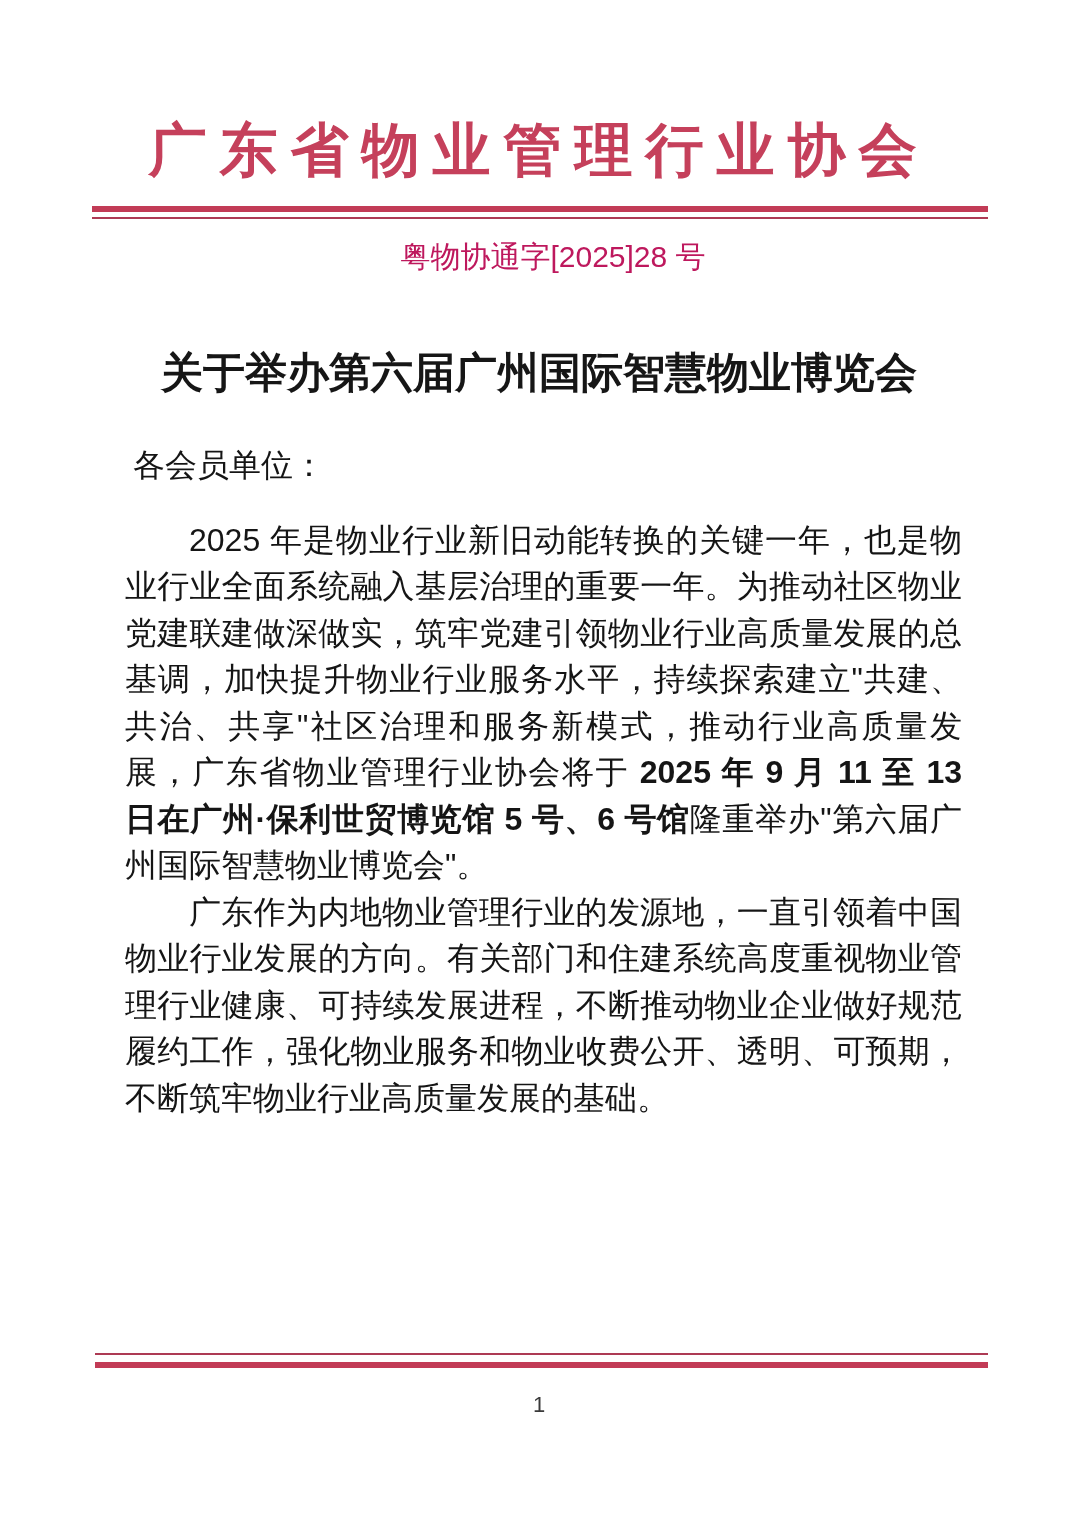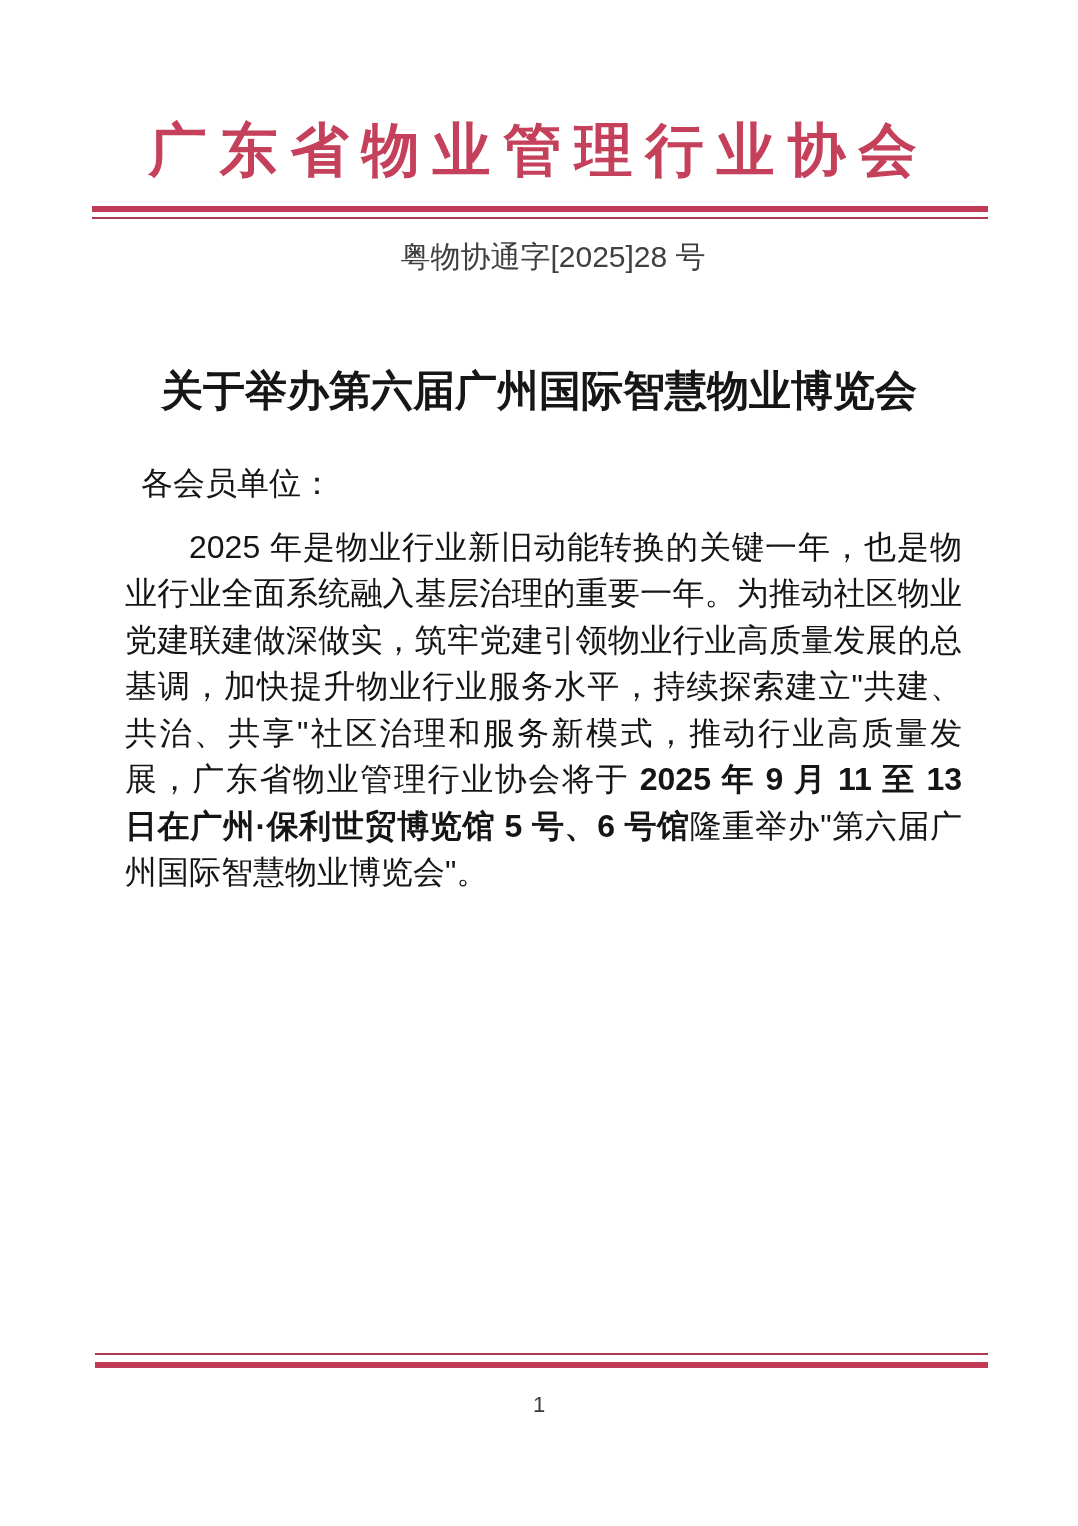--- a/index.html
+++ b/index.html
@@ -26,41 +26,41 @@
   .header-rules {
     margin: 16px 90px 0 92px;
   }
   .rule-thick { height: 6px; background: #c23b56; }
   .rule-thin  { height: 2px; background: #ad3a54; }
   .header-rules .rule-thin { margin-top: 5px; }
   .doc-number {
     margin-top: 18px;
     text-align: center;
     font-size: 30px;
-    color: #404040;
+    color: #be185d;
     margin-left: 28px;
   }
   .doc-title {
-    margin-top: 84px;
+    margin-top: 66px;
     text-align: center;
     font-size: 42px;
     line-height: 58px;
     font-weight: 700;
     color: #161616;
   }
   .body-text {
     margin: 40px 116px 0 125px;
     font-size: 32px;
     line-height: 46.5px;
     text-align: justify;
     text-justify: inter-ideograph;
     color: #151515;
   }
-  .salutation { margin: 16px; }
-  .paragraphs { margin-top: 17px; }
+  .salutation { margin: 8px; }
+  .paragraphs { margin-top: 28px; }
   .para {
     margin: 0;
     text-indent: 2em;
   }
   .para .bold { font-weight: 700; }
   .footer-rules {
     position: absolute;
     left: 95px;
     right: 90px;
     top: 1353px;
@@ -91,20 +91,21 @@
   <div class="doc-number">粤物协通字[2025]28 号</div>
 
   <div class="doc-title">
     <div>关于举办第六届广州国际智慧物业博览会</div>
   </div>
 
   <div class="body-text">
     <p class="salutation">各会员单位：</p>
     <div class="paragraphs">
         <p class="para"><span>2025 年是物业行业新旧动能转换的关键一年，也是物业行业全面系统融入基层治理的重要一年。为推动社区物业党建联建做深做实，筑牢党建引领物业行业高质量发展的总基调，加快提升物业行业服务水平，持续探索建立"共建、共治、共享"社区治理和服务新模式，推动行业高质量发展，广东省物业管理行业协会将于 </span><span class="bold">2025 年 9 月 11 至 13 日在广州·保利世贸博览馆 5 号、6 号馆</span><span>隆重举办"第六届广州国际智慧物业博览会"。</span></p>
+        <p class="para"><span>广东作为内地物业管理行业的发源地，一直引领着中国物业行业发展的方向。有关部门和住建系统高度重视物业管理行业健康、可持续发展进程，不断推动物业企业做好规范履约工作，强化物业服务和物业收费公开、透明、可预期，不断筑牢物业行业高质量发展的基础。</span></p>
       </div>
   </div>
 
   <div class="footer-rules">
     <div class="rule-thin"></div>
     <div class="rule-thick"></div>
   </div>
 
   <div class="page-number">1</div>
 

